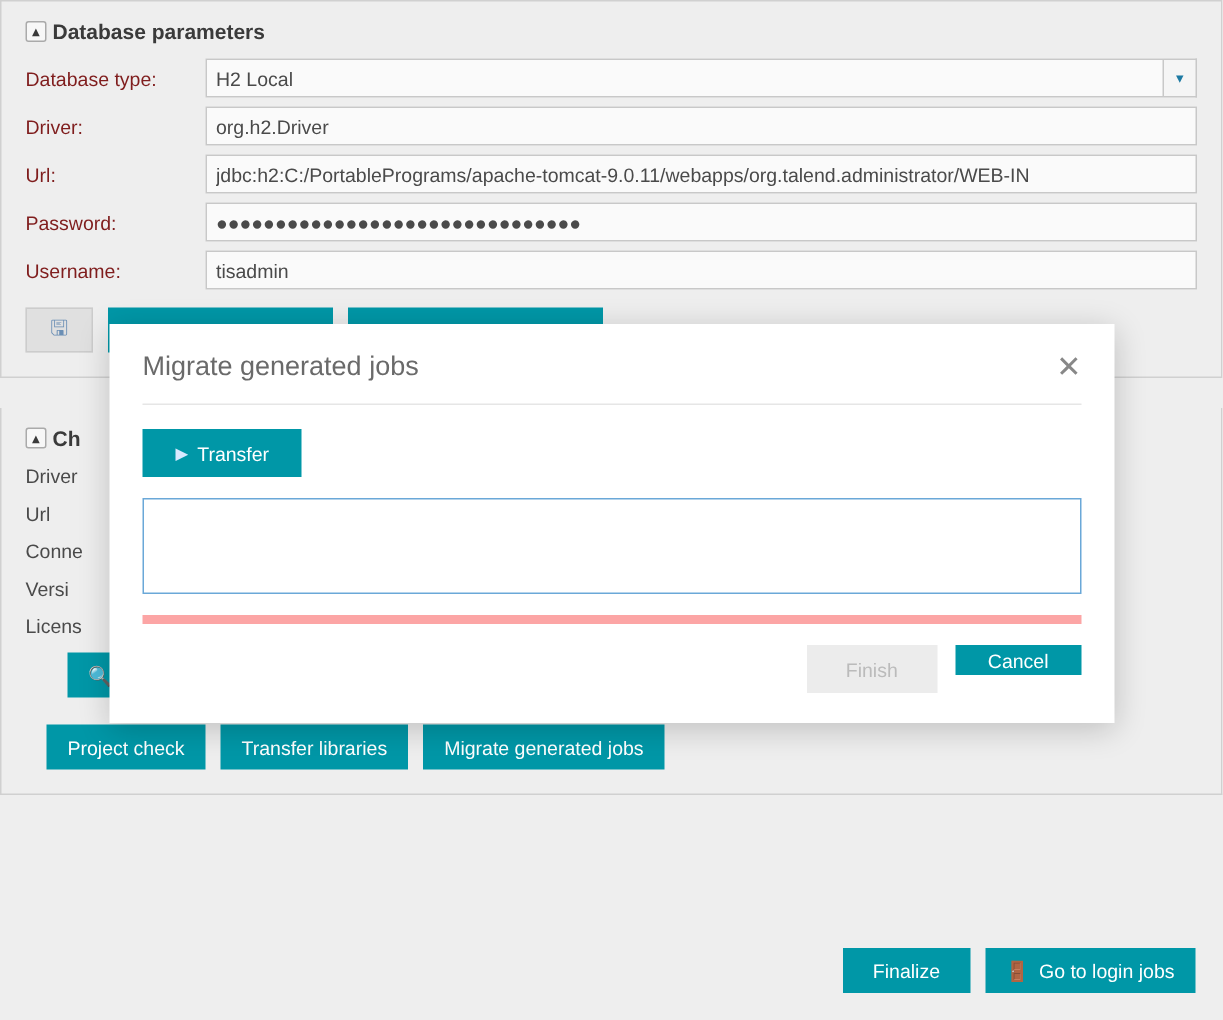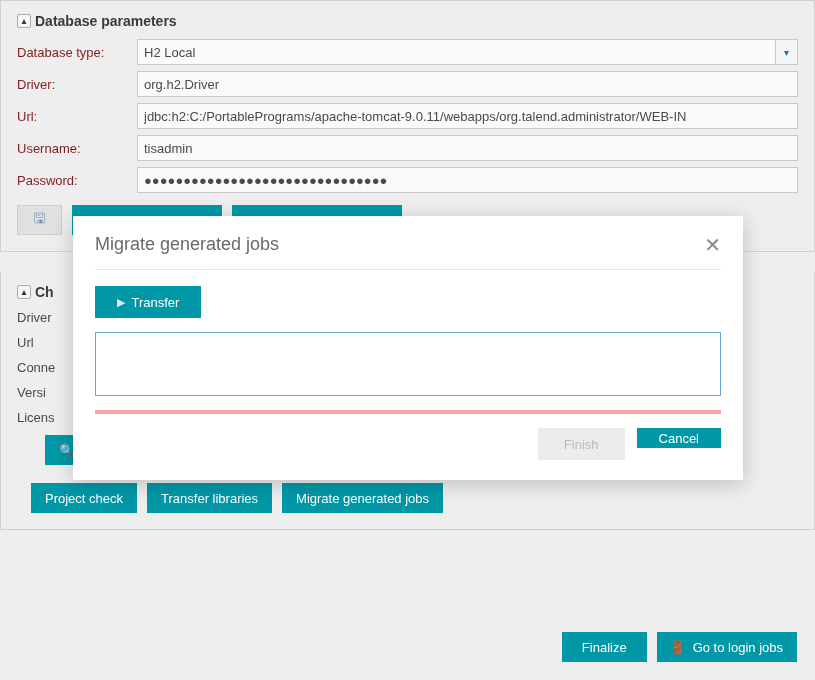--- a/index.html
+++ b/index.html
@@ -152,21 +152,21 @@
     border-bottom: 1px solid #e6e6e6;
     padding-bottom: 14px;
   }
   .modal-close {
     font-size: 20px;
     color: #888;
     cursor: pointer;
     line-height: 1;
   }
   .modal-body-sep {
-    border-top: 4px solid #fca5a5;
+    border-top: 6px solid #fca5a5;
     margin-top: 14px;
     padding-top: 14px;
   }
   .modal-text-area {
     border: 1px solid #6aa8d8;
     height: 64px;
     margin-top: 14px;
     padding: 4px;
   }
   .modal-footer {
@@ -211,27 +211,27 @@
     <div class="form-label">Driver:</div>
     <input class="form-input" value="org.h2.Driver" style="">
   </div>
 
   <div class="form-row">
     <div class="form-label">Url:</div>
     <input class="form-input" value="jdbc:h2:C:/PortablePrograms/apache-tomcat-9.0.11/webapps/org.talend.administrator/WEB-IN" style="">
   </div>
 
   <div class="form-row">
+    <div class="form-label">Password:</div>
+    <input class="form-input" value="●●●●●●●●●●●●●●●●●●●●●●●●●●●●●●●" style="">
+  </div>
+
+  <div class="form-row">
     <div class="form-label">Username:</div>
     <input class="form-input" value="tisadmin" style="">
-  </div>
-
-  <div class="form-row">
-    <div class="form-label">Password:</div>
-    <input class="form-input" value="●●●●●●●●●●●●●●●●●●●●●●●●●●●●●●●" style="">
   </div>
 
   <div class="btn-row" style="margin-top:12px;">
     <div class="icon-box">
       <span style="font-size:14px;color:#6b8fb5;">🖫</span>
     </div>
     <button class="btn btn-teal" style="width:150px;"></button>
     <button class="btn btn-teal" style="width:170px;"></button>
   </div>
 </div>

